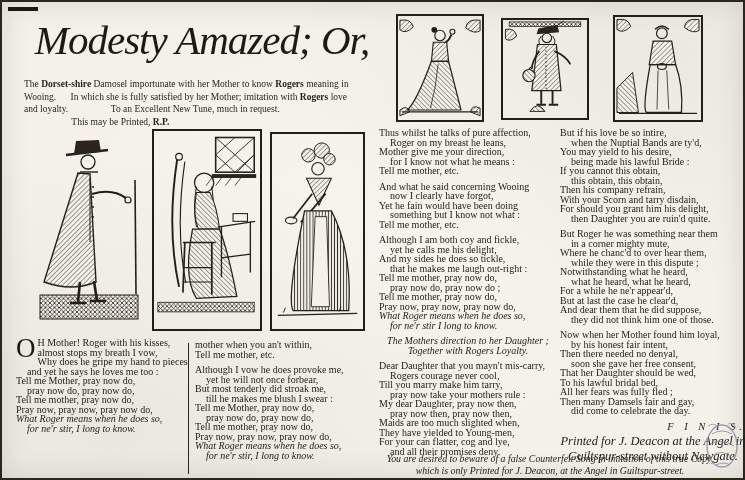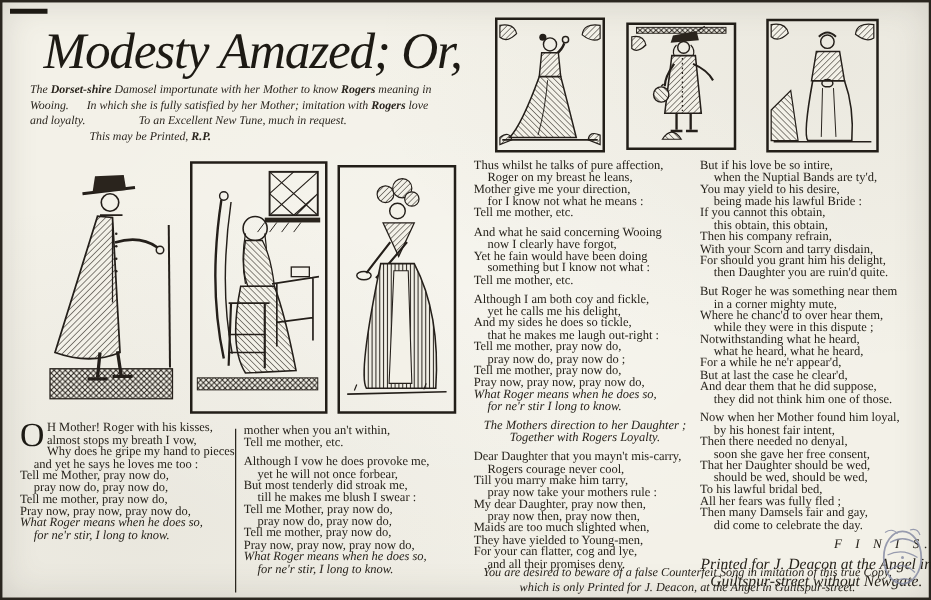--- a/index.html
+++ b/index.html
@@ -7,21 +7,21 @@
   .sheet{position:absolute;left:0;top:0;width:745px;height:480px;box-sizing:border-box;
     background:#f3f1e8;border:2px solid #2a261f;}
   .sheet::before{content:"";position:absolute;inset:0;pointer-events:none;
     background:
       radial-gradient(ellipse at 15% 90%, rgba(110,104,92,.07), transparent 45%),
       radial-gradient(ellipse at 90% 10%, rgba(110,104,92,.06), transparent 40%),
       radial-gradient(ellipse at 50% 50%, rgba(255,255,255,.25), transparent 70%);
     box-shadow:inset 0 0 28px rgba(90,84,72,.18);}
   .title{position:absolute;left:24px;top:14px;width:352px;text-align:center;font-style:italic;
     font-size:41px;color:#1d1a14;letter-spacing:-1px;white-space:nowrap;font-family:Liberation Serif, serif;}
-  .subtitle{position:absolute;left:22px;top:64px;width:350px;font-style:italic;font-size:9.5px;
+  .subtitle{position:absolute;left:22px;top:76px;width:350px;font-size:9.5px;
     line-height:12.5px;color:#2a251e;}
   .subtitle .vl{white-space:pre;}
   .b{font-weight:bold;}
   .col{position:absolute;color:#26221b;font-size:10px;line-height:9.5px;}
   .stanza{margin-bottom:6px;}
   .vl{white-space:nowrap;}
   .ind{padding-left:11px;}
   .it{font-style:italic;font-family:Liberation Serif, serif;}
   .ctr{text-align:center;}
   .dropcap{float:left;font-size:27px;line-height:20px;margin-right:2px;color:#1d1a14;}
@@ -294,21 +294,20 @@
         <div class="vl">But at last the case he clear'd,</div>
         <div class="vl">And dear them that he did suppose,</div>
         <div class="vl ind">they did not think him one of those.</div>
       </div>
     <div class="stanza">
         <div class="vl">Now when her Mother found him loyal,</div>
         <div class="vl ind">by his honest fair intent,</div>
         <div class="vl">Then there needed no denyal,</div>
         <div class="vl ind">soon she gave her free consent,</div>
         <div class="vl">That her Daughter should be wed,</div>
-        <div class="vl ind">should be wed, should be wed,</div>
         <div class="vl">To his lawful bridal bed,</div>
         <div class="vl">All her fears was fully fled ;</div>
         <div class="vl">Then many Damsels fair and gay,</div>
         <div class="vl ind">did come to celebrate the day.</div>
       </div>
     <div id="finis">F I N I S.</div>
     <div class="imprint">
         <div class="vl it ctr">Printed for J. Deacon at the Angel in</div>
         <div class="vl it ctr">Guiltspur-street without Newgate.</div>
       </div>

